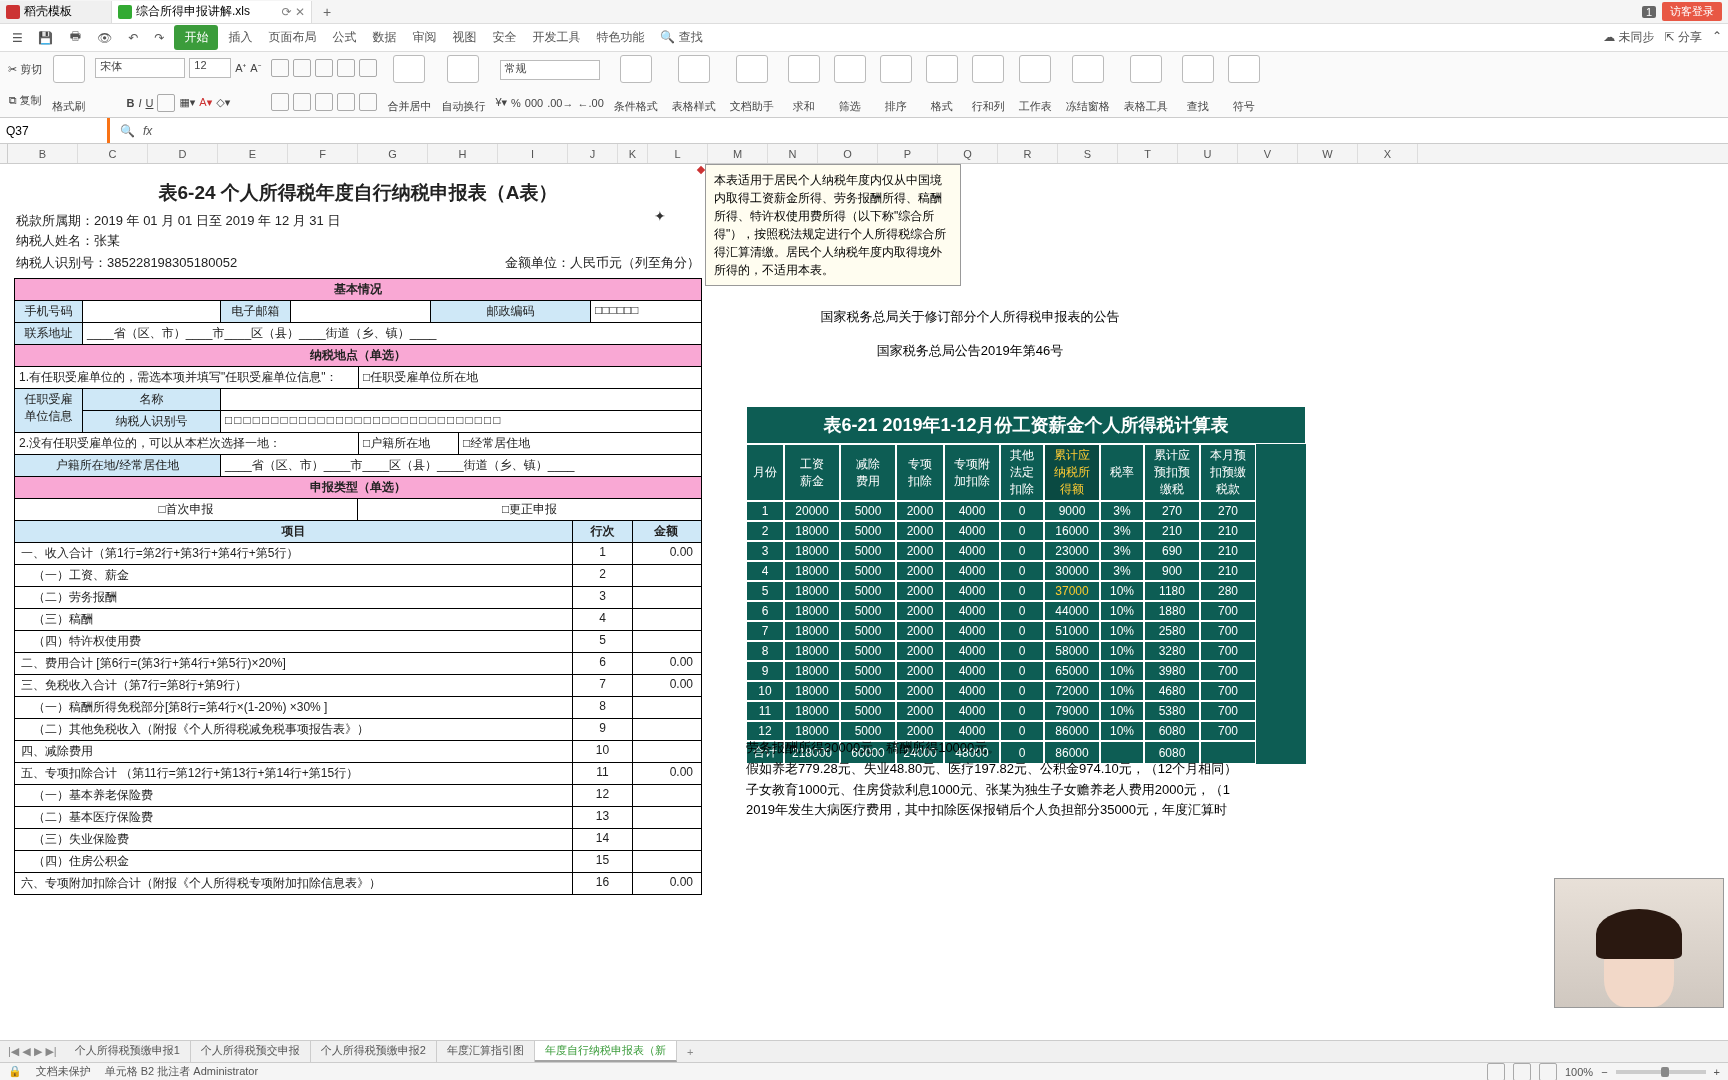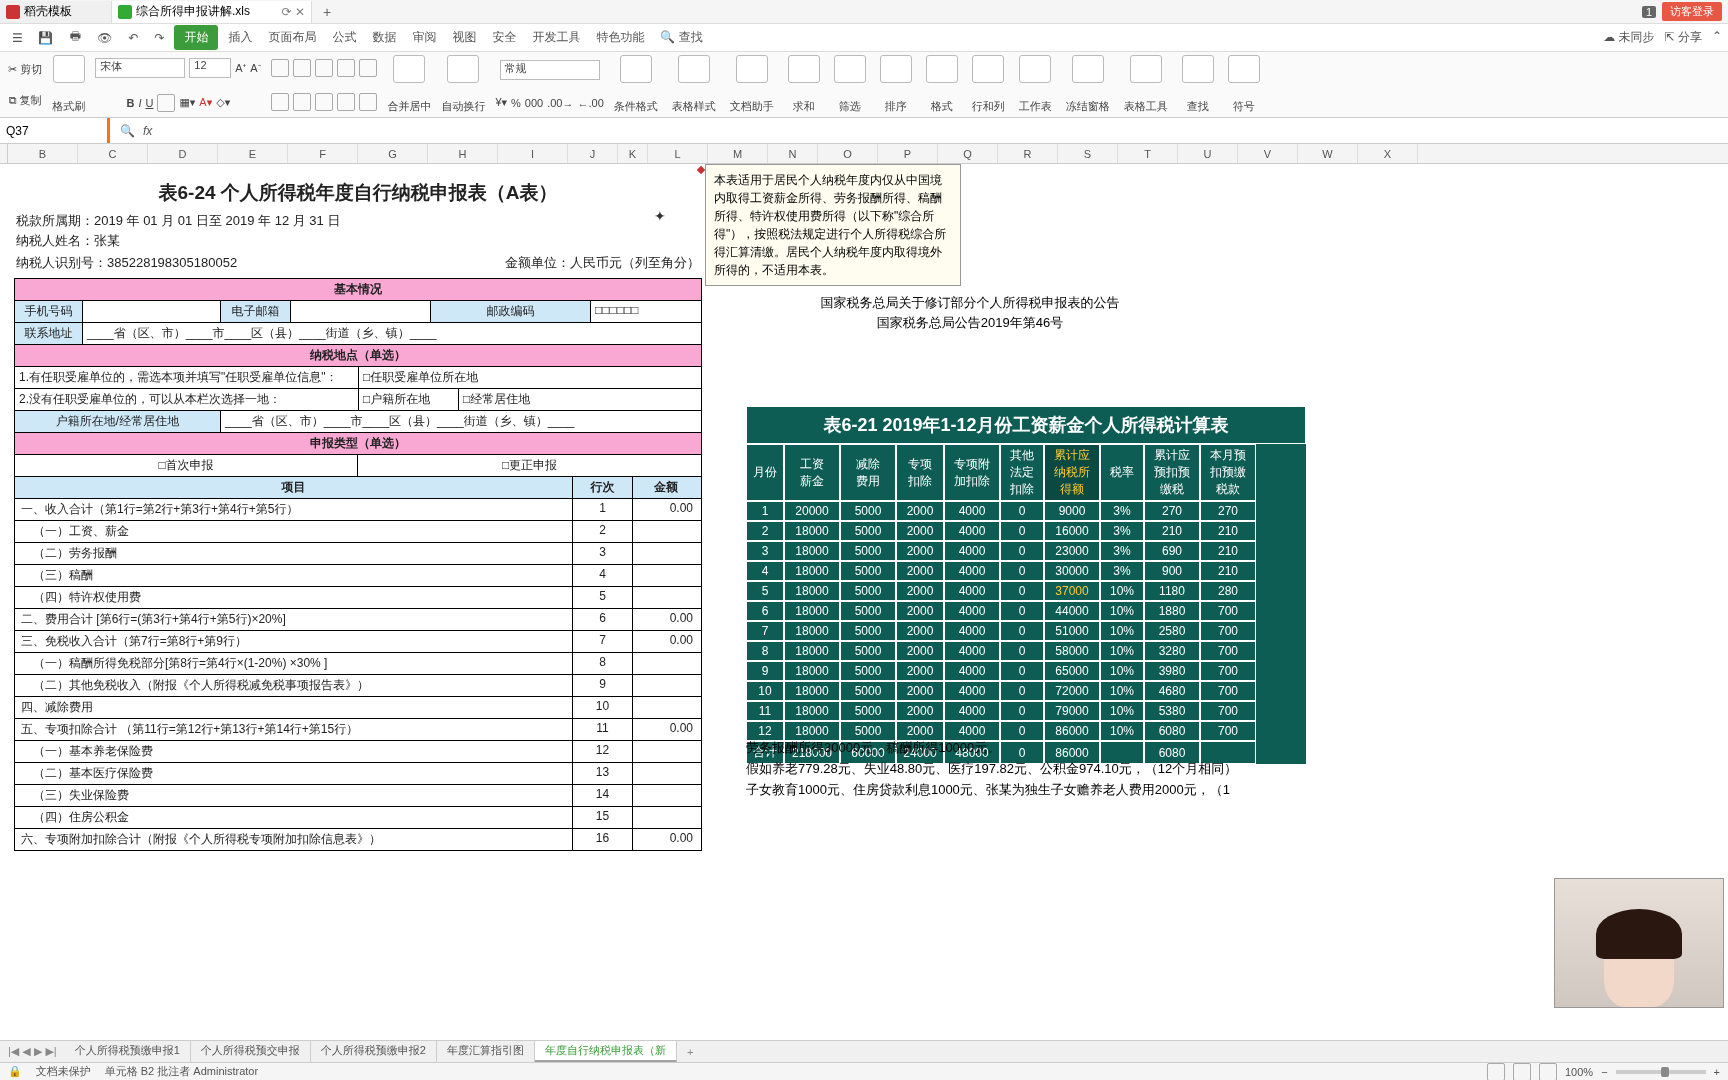--- a/index.html
+++ b/index.html
@@ -68,21 +68,21 @@
 .ic2 { width:60px; text-align:center; border-right:1px solid #000; padding:2px; }
 .ic3 { width:66px; text-align:right; padding:2px 6px; }
 .ih { background:#cfe8f7; text-align:center; font-weight:bold; }
 
 
 .comment { position:absolute; left:705px; top:0px; width:256px; border:1px solid #999; background:#fffdf0; padding:6px 8px; font-size:12px; line-height:1.5; }
 .comment::before { content:""; position:absolute; left:-8px; top:2px; width:6px; height:6px; background:#c33; transform:rotate(45deg); }
 
 
 .ann { position:absolute; left:760px; top:128px; font-size:13px; text-align:center; width:420px; }
-.ann div { margin:2px 0; }
+.ann div { margin:16px 0; }
 
 
 .gtable { position:absolute; left:746px; top:242px; width:560px; }
 .gtitle { background:#0d5d54; color:#fff; text-align:center; font-size:18px; font-weight:bold; padding:6px; border:1px solid #fff; }
 .gtbl { width:100%; background:#0d5d54; color:#fff; font-size:12px; }
 .gh, .gr { display:flex; }
 .gc { border:1px solid #fff; text-align:center; padding:2px 1px; display:flex; align-items:center; justify-content:center; }
 .gh .gc { font-size:12px; min-height:44px; }
 .gw0{width:38px}.gw1{width:56px}.gw2{width:56px}.gw3{width:48px}.gw4{width:56px}.gw5{width:44px}.gw6{width:56px}.gw7{width:44px}.gw8{width:56px}.gw9{width:56px}
 .ghl { background:#0a4a42; color:#ffcc33; }
@@ -338,20 +338,33 @@
         <div class="cell" style="flex:1">□□□□□□</div>
       </div>
       <div class="rowc">
         <div class="cell blue" style="width:68px;text-align:center">联系地址</div>
         <div class="cell" style="flex:1">____省（区、市）____市____区（县）____街道（乡、镇）____</div>
       </div>
       <div class="thd">纳税地点（单选）</div>
       <div class="rowc">
         <div class="cell" style="width:344px">1.有任职受雇单位的，需选本项并填写"任职受雇单位信息"：</div>
         <div class="cell" style="flex:1">□任职受雇单位所在地</div>
+      </div>
+      <div class="rowc">
+        <div class="cell blue" style="width:68px;text-align:center;white-space:pre-line">任职受雇<br>单位信息</div>
+        <div style="flex:1">
+          <div class="rowc">
+              <div class="cell blue" style="width:138px;text-align:center">名称</div>
+              <div class="cell" style="flex:1"></div>
+            </div>
+          <div style="display:flex">
+              <div class="cell blue" style="width:138px;text-align:center;border-right:1px solid #000">纳税人识别号</div>
+              <div class="cell" style="flex:1;letter-spacing:2px">□□□□□□□□□□□□□□□□□□□□□□□□□□□□□□</div>
+            </div>
+        </div>
       </div>
       <div class="rowc">
         <div class="cell" style="width:344px">2.没有任职受雇单位的，可以从本栏次选择一地：</div>
         <div class="cell" style="width:100px">□户籍所在地</div>
         <div class="cell" style="flex:1">□经常居住地</div>
       </div>
       <div class="rowc">
         <div class="cell blue" style="width:206px;text-align:center">户籍所在地/经常居住地</div>
         <div class="cell" style="flex:1">____省（区、市）____市____区（县）____街道（乡、镇）____</div>
       </div>
@@ -644,20 +657,21 @@
             <div class="gc gw9"></div>
           </div>
         </div>
     </div>
   </div>
 
   <div class="notes" id="notes">
       <div>劳务报酬所得30000元，稿酬所得10000元。</div>
       <div>假如养老779.28元、失业48.80元、医疗197.82元、公积金974.10元，（12个月相同）</div>
       <div>子女教育1000元、住房贷款利息1000元、张某为独生子女赡养老人费用2000元，（1</div>
+      <div>2019年发生大病医疗费用，其中扣除医保报销后个人负担部分35000元，年度汇算时</div>
     </div>
 
   <div class="cam">
     <div class="face">
         <div class="hair"></div>
       </div>
   </div>
 </div>
 
 <div class="sheettabs">

